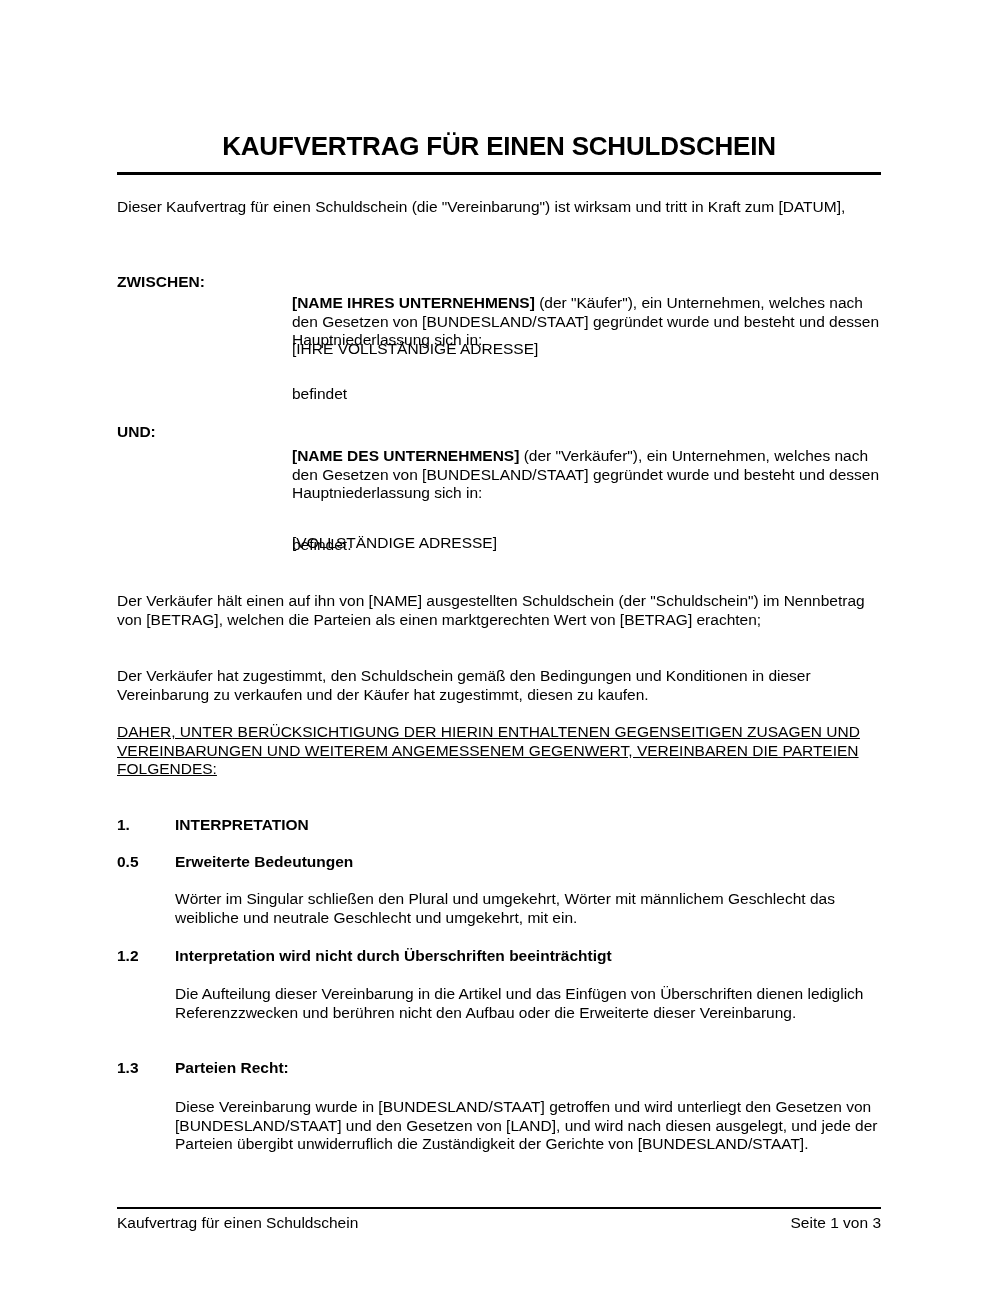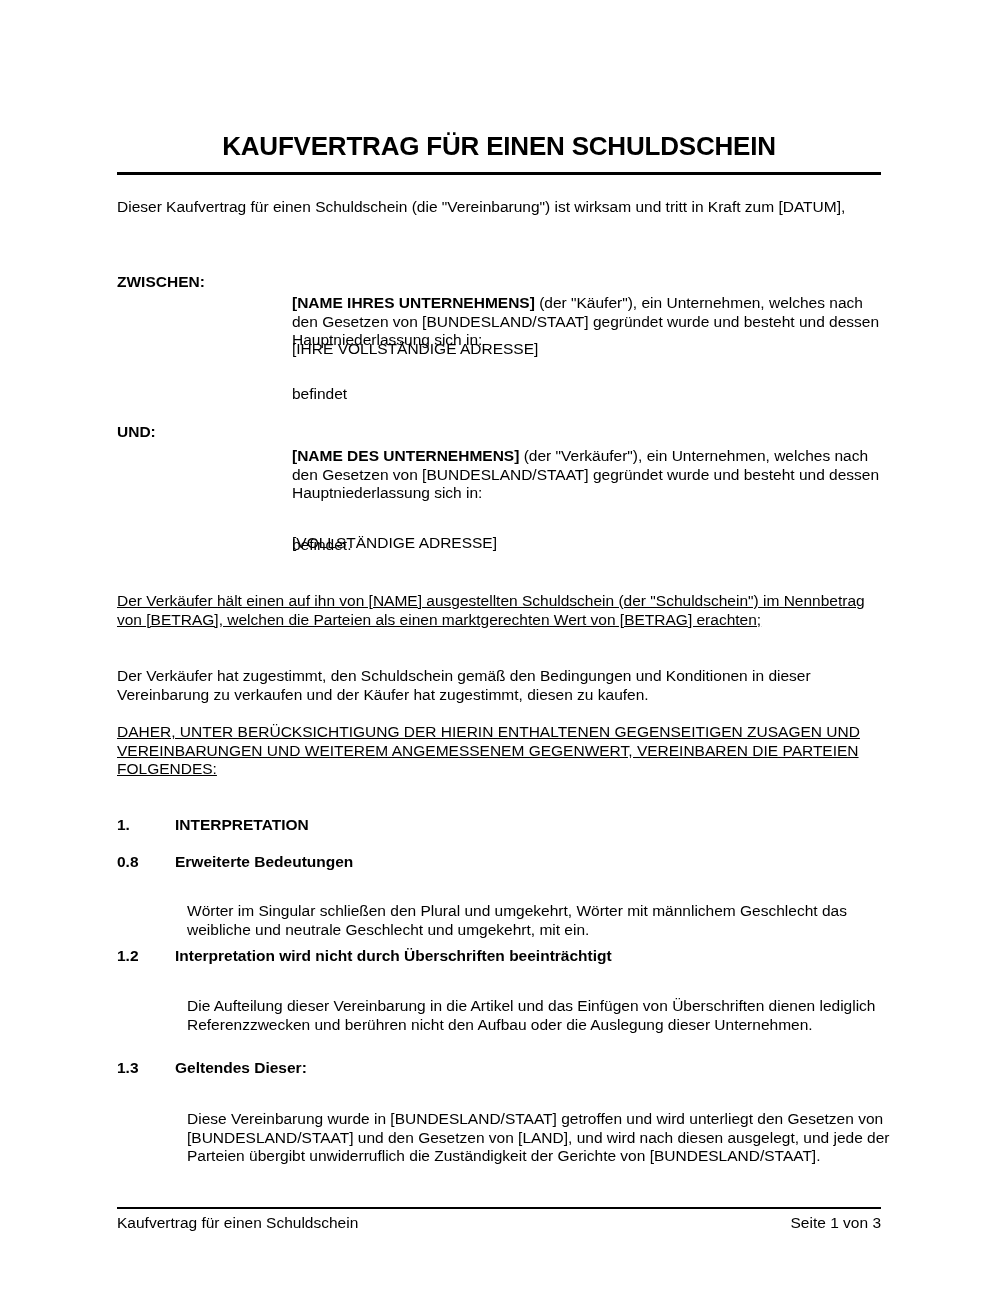--- a/index.html
+++ b/index.html
@@ -63,21 +63,21 @@
     }
     .sec-title {
       position: absolute;
       left: 58px;
       font-weight: bold;
     }
     .sec-body {
       position: absolute;
       left: 58px;
       width: 710px;
-      margin: 12px;
+      margin: 0;
     }
     .footer-rule {
       position: absolute;
       top: 1207px;
       left: 0;
       width: 764px;
       height: 2px;
       background: #000000;
     }
     .footer-left {
@@ -108,36 +108,36 @@
   <div class="party-body" style="top:340px;">[IHRE VOLLSTÄNDIGE ADRESSE]</div>
   <div class="party-body" style="top:385px;">befindet</div>
 
   <div class="party-label" style="top:423px;">UND:</div>
   <div class="party-body" style="top:423px;margin-top:24px;">
     <p><span class="bold">[NAME DES UNTERNEHMENS]</span><span> (der "Verkäufer"), ein Unternehmen, welches nach den Gesetzen von [BUNDESLAND/STAAT] gegründet wurde und besteht und dessen Hauptniederlassung sich in:</span></p>
   </div>
   <div class="party-body" style="top:498px;margin-top:36px;">[VOLLSTÄNDIGE ADRESSE]</div>
   <div class="party-body" style="top:536px;">befindet.</div>
 
-  <p class="abs para" style="top:592px;text-decoration:underline;">Der Verkäufer hält einen auf ihn von [NAME] ausgestellten Schuldschein (der "Schuldschein") im Nennbetrag von [BETRAG], welchen die Parteien als einen marktgerechten Wert von [BETRAG] erachten;</p>
+  <p class="abs para" style="top:592px;">Der Verkäufer hält einen auf ihn von [NAME] ausgestellten Schuldschein (der "Schuldschein") im Nennbetrag von [BETRAG], welchen die Parteien als einen marktgerechten Wert von [BETRAG] erachten;</p>
   <p class="abs para" style="top:667px;">Der Verkäufer hat zugestimmt, den Schuldschein gemäß den Bedingungen und Konditionen in dieser Vereinbarung zu verkaufen und der Käufer hat zugestimmt, diesen zu kaufen.</p>
   <p class="abs para" style="top:723px;text-decoration:underline;">DAHER, UNTER BERÜCKSICHTIGUNG DER HIERIN ENTHALTENEN GEGENSEITIGEN ZUSAGEN UND VEREINBARUNGEN UND WEITEREM ANGEMESSENEM GEGENWERT, VEREINBAREN DIE PARTEIEN FOLGENDES:</p>
 
   <div class="sec-num" style="top:816px;">1.</div>
   <div class="sec-title" style="top:816px;">INTERPRETATION</div>
 
-  <div class="sec-num" style="top:853px;">0.8</div>
+  <div class="sec-num" style="top:853px;">0.5</div>
   <div class="sec-title" style="top:853px;">Erweiterte Bedeutungen</div>
   <p class="sec-body" style="top:890px;">Wörter im Singular schließen den Plural und umgekehrt, Wörter mit männlichem Geschlecht das weibliche und neutrale Geschlecht und umgekehrt, mit ein.</p>
 
   <div class="sec-num" style="top:947px;">1.2</div>
   <div class="sec-title" style="top:947px;">Interpretation wird nicht durch Überschriften beeinträchtigt</div>
-  <p class="sec-body" style="top:985px;">Die Aufteilung dieser Vereinbarung in die Artikel und das Einfügen von Überschriften dienen lediglich Referenzzwecken und berühren nicht den Aufbau oder die Auslegung dieser Unternehmen.</p>
+  <p class="sec-body" style="top:985px;">Die Aufteilung dieser Vereinbarung in die Artikel und das Einfügen von Überschriften dienen lediglich Referenzzwecken und berühren nicht den Aufbau oder die Erweiterte dieser Vereinbarung.</p>
 
   <div class="sec-num" style="top:1059px;text-align:right;">1.3</div>
-  <div class="sec-title" style="top:1059px;">Geltendes Dieser:</div>
+  <div class="sec-title" style="top:1059px;">Parteien Recht:</div>
   <p class="sec-body" style="top:1098px;">Diese Vereinbarung wurde in [BUNDESLAND/STAAT] getroffen und wird unterliegt den Gesetzen von [BUNDESLAND/STAAT] und den Gesetzen von [LAND], und wird nach diesen ausgelegt, und jede der Parteien übergibt unwiderruflich die Zuständigkeit der Gerichte von [BUNDESLAND/STAAT].</p>
 
   <div class="footer-rule"></div>
   <div class="footer-left">Kaufvertrag für einen Schuldschein</div>
   <div class="footer-right">Seite 1 von 3</div>
 
 </div>
 
 </body></html>

